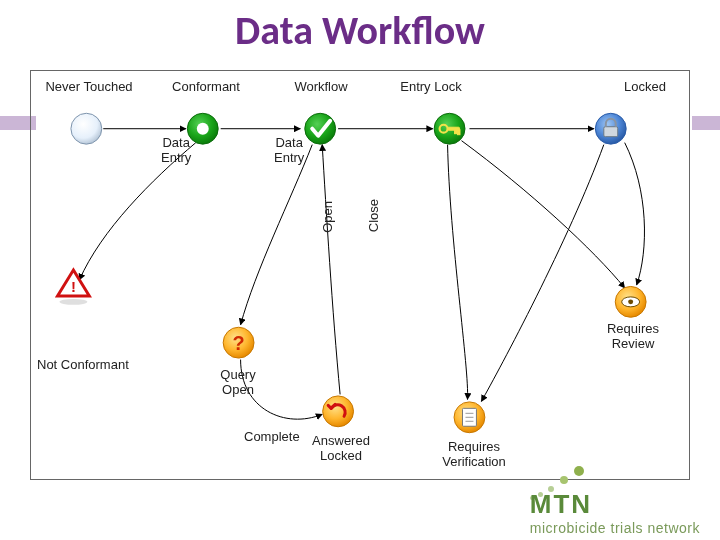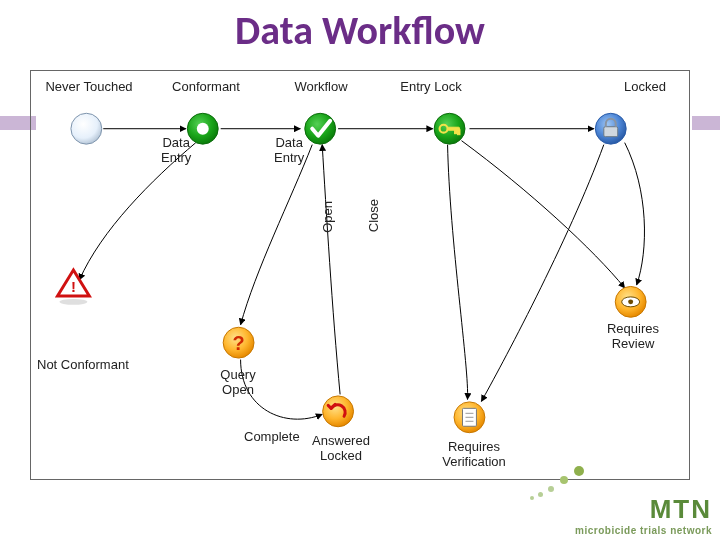--- a/index.html
+++ b/index.html
@@ -5,23 +5,23 @@
   html,body{margin:0;padding:0;width:720px;height:540px;font-family:Arial,Helvetica,sans-serif;background:#fff;color:#333;}
   .title{position:absolute;left:0;right:0;top:6px;text-align:center;font-family:Calibri,Arial,sans-serif;font-size:40px;font-weight:700;color:#6b2d87;}
   .accent-left{position:absolute;left:0;top:116px;width:36px;height:14px;background:#cbb6d6;}
   .accent-right{position:absolute;right:0;top:116px;width:28px;height:14px;background:#cbb6d6;}
   .frame{position:absolute;left:30px;top:70px;width:660px;height:410px;border:1px solid #666;box-sizing:border-box;}
   .node{position:absolute;text-align:center;}
   .node .lbl{font-size:13px;color:#222;white-space:pre;}
   .arrow-lbl{position:absolute;font-size:13px;color:#222;white-space:pre;text-align:center;margin-left:35px;}
   .vlbl{writing-mode:vertical-rl;transform:rotate(180deg);}
   svg.arrows{position:absolute;left:0;top:0;width:100%;height:100%;pointer-events:none;}
-  .logo{position:absolute;right:8px;bottom:4px;text-align:right;}
+  .logo{position:absolute;right:20px;bottom:4px;}
   .logo .brand{font-family:'Trebuchet MS',Arial,sans-serif;font-size:26px;font-weight:bold;letter-spacing:2px;color:#5a8a3a;}
-  .logo .tag{font-size:10px;color:#7a9a5a;letter-spacing:0.5px;font-weight:bold;}
+  .logo .tag{font-size:14px;color:#7a9a5a;letter-spacing:0.5px;}
   .dots{position:absolute;right:130px;bottom:38px;width:60px;height:40px;}
   .dots span{position:absolute;border-radius:50%;background:#b7cf96;}
 </style>
 </head>
 <body>
 
 <div class="title">Data Workflow</div>
 <div class="accent-left"></div>
 <div class="accent-right"></div>
 

